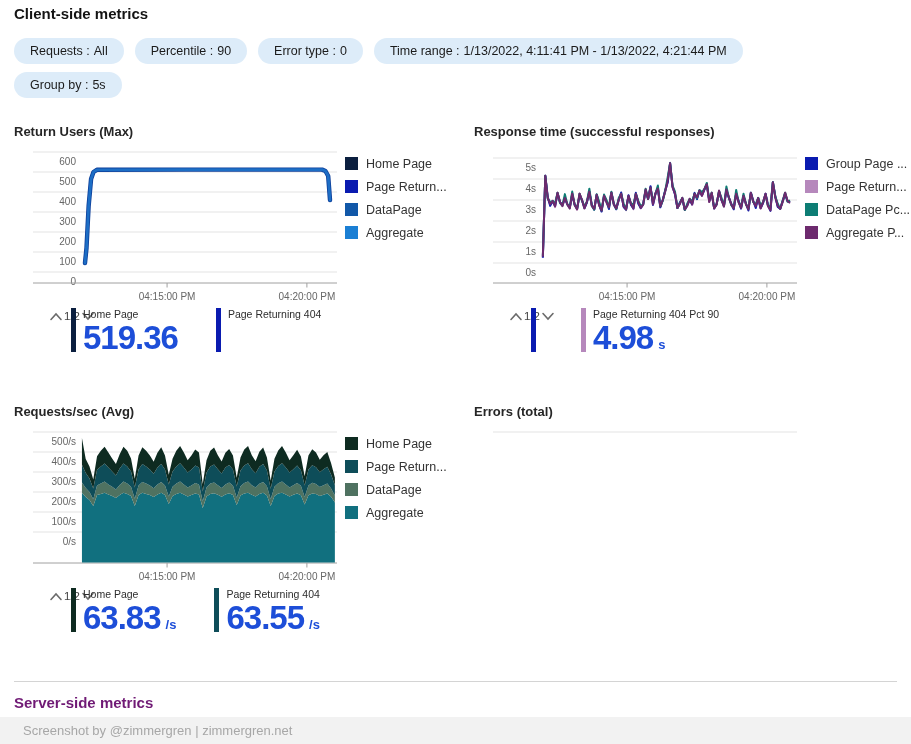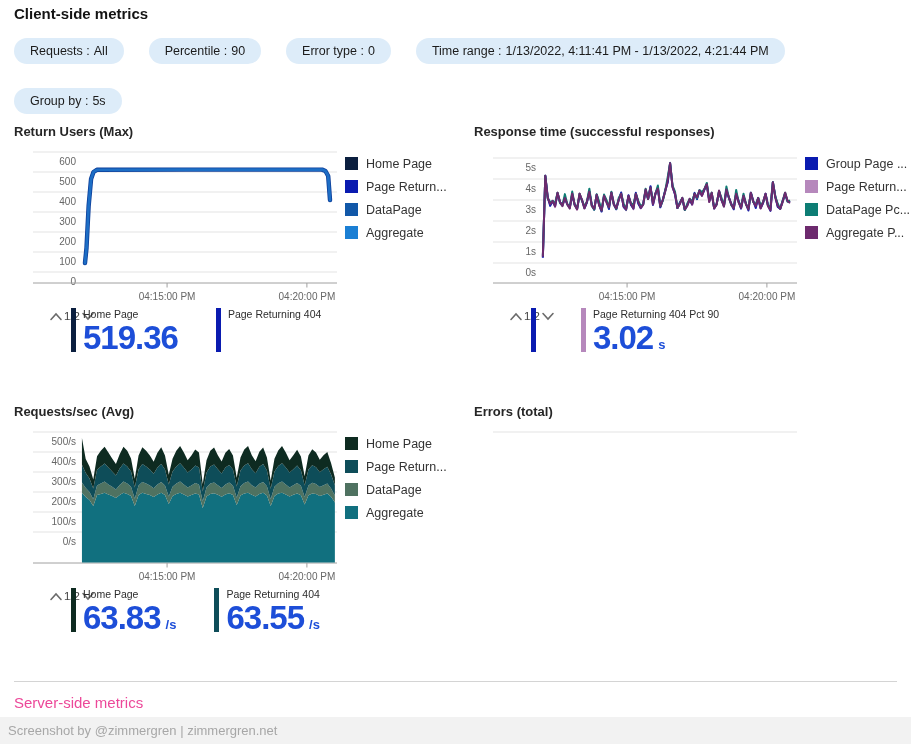--- a/index.html
+++ b/index.html
@@ -2,21 +2,21 @@
 <html><head>
 <meta charset="utf-8">
 <style>
   html,body{margin:0;padding:0}
   body{
     width:911px;height:744px;position:relative;overflow:hidden;
     background:#ffffff;font-family:"Liberation Sans",sans-serif;
   }
   .h1{position:absolute;left:14px;top:5px;font-size:15px;font-weight:700;color:#141414}
   .pills{position:absolute;left:14px;top:38px;width:885px}
-  .pill-row{display:flex;gap:25px;margin-bottom:24px}
+  .pill-row{display:flex;gap:11px;margin-bottom:8px}
   .pill{display:inline-flex;align-items:center;background:#ddecf9;border-radius:14px;
     height:26px;padding:0 16px;font-size:12.5px;color:#1b1b1b;white-space:nowrap;cursor:pointer}
   .pill b{margin-left:4px;font-weight:400}
   .panel{position:absolute;width:446px;height:256px}
   .panel.p0{left:14px;top:124px}
   .panel.p1{left:474px;top:124px;width:437px}
   .panel.p2{left:14px;top:404px}
   .panel.p3{left:474px;top:404px;width:437px}
   .chart-title{position:absolute;left:0;top:0;font-size:13px;font-weight:700;color:#262626}
   svg.chart{position:absolute;left:19px;top:24px}
@@ -28,23 +28,23 @@
   .pager{display:flex;flex-direction:row;align-items:center;width:22px;margin-top:2px}
   .pager-btn{background:none;border:none;padding:1px;cursor:pointer;line-height:0}
   .pager-num{font-size:11.5px;color:#444;line-height:13px}
   .metric{display:flex;margin-left:1px}
   .metric + .metric{margin-left:38px}
   .metric-bar{width:5px;height:44px;margin-right:7px;flex:none}
   .metric-label{font-size:10.5px;color:#2d2d2d;margin-bottom:1px;white-space:nowrap}
   .metric-value{font-size:33px;font-weight:700;color:#1d4ed8;line-height:33px;letter-spacing:-1px;white-space:nowrap}
   .metric-unit{font-size:13px;font-weight:700;letter-spacing:0;margin-left:5px}
   .divider{position:absolute;left:14px;top:681px;width:883px;height:1px;background:#d4d4d4}
-  .server-title{position:absolute;left:14px;top:694px;font-size:15px;font-weight:400;color:#ec4899}
+  .server-title{position:absolute;left:14px;top:694px;font-size:15px;font-weight:700;color:#701a75}
   .footer{position:absolute;left:0;top:717px;width:911px;height:27px;background:#f2f2f2;
-    font-size:13px;color:#a7a7a7;display:flex;align-items:center;padding-left:8px;box-sizing:border-box}
+    font-size:13px;color:#a7a7a7;display:flex;align-items:center;padding-left:23px;box-sizing:border-box}
 </style>
 </head>
 <body>
 
 <div class="h1">Client-side metrics</div>
 
 <div class="pills">
     <div class="pill-row">
       <div class="pill">
         <span>Requests : </span>
@@ -193,21 +193,21 @@
               <path d="M2 1.5 L7 7 L12 1.5" stroke="#6b6b6b" stroke-width="1.6" fill="none" stroke-linecap="round"></path>
             </svg></button>
         </div>
         <div class="metric">
           <div class="metric-bar" style="background: rgb(10, 27, 176);"></div>
         </div>
         <div class="metric">
           <div class="metric-bar" style="background: rgb(182, 136, 188);"></div>
           <div>
             <div class="metric-label">Page Returning 404 Pct 90</div>
-            <div class="metric-value"><span>3.02</span><span class="metric-unit">s</span></div>
+            <div class="metric-value"><span>4.98</span><span class="metric-unit">s</span></div>
           </div>
         </div>
       </div>
     </div>
     <div class="panel p2">
       <div class="chart-title">Requests/sec (Avg)</div>
       <svg width="304" height="158" class="chart" style="position: absolute; left: 19px; top: 24px;">
         <line x1="0" y1="4" x2="304" y2="4" stroke="#e3e3e3" stroke-width="1"></line>
         <text x="43" y="17" text-anchor="end" font-size="10" fill="#666666">500/s</text>
         <line x1="0" y1="24" x2="304" y2="24" stroke="#e3e3e3" stroke-width="1"></line>

